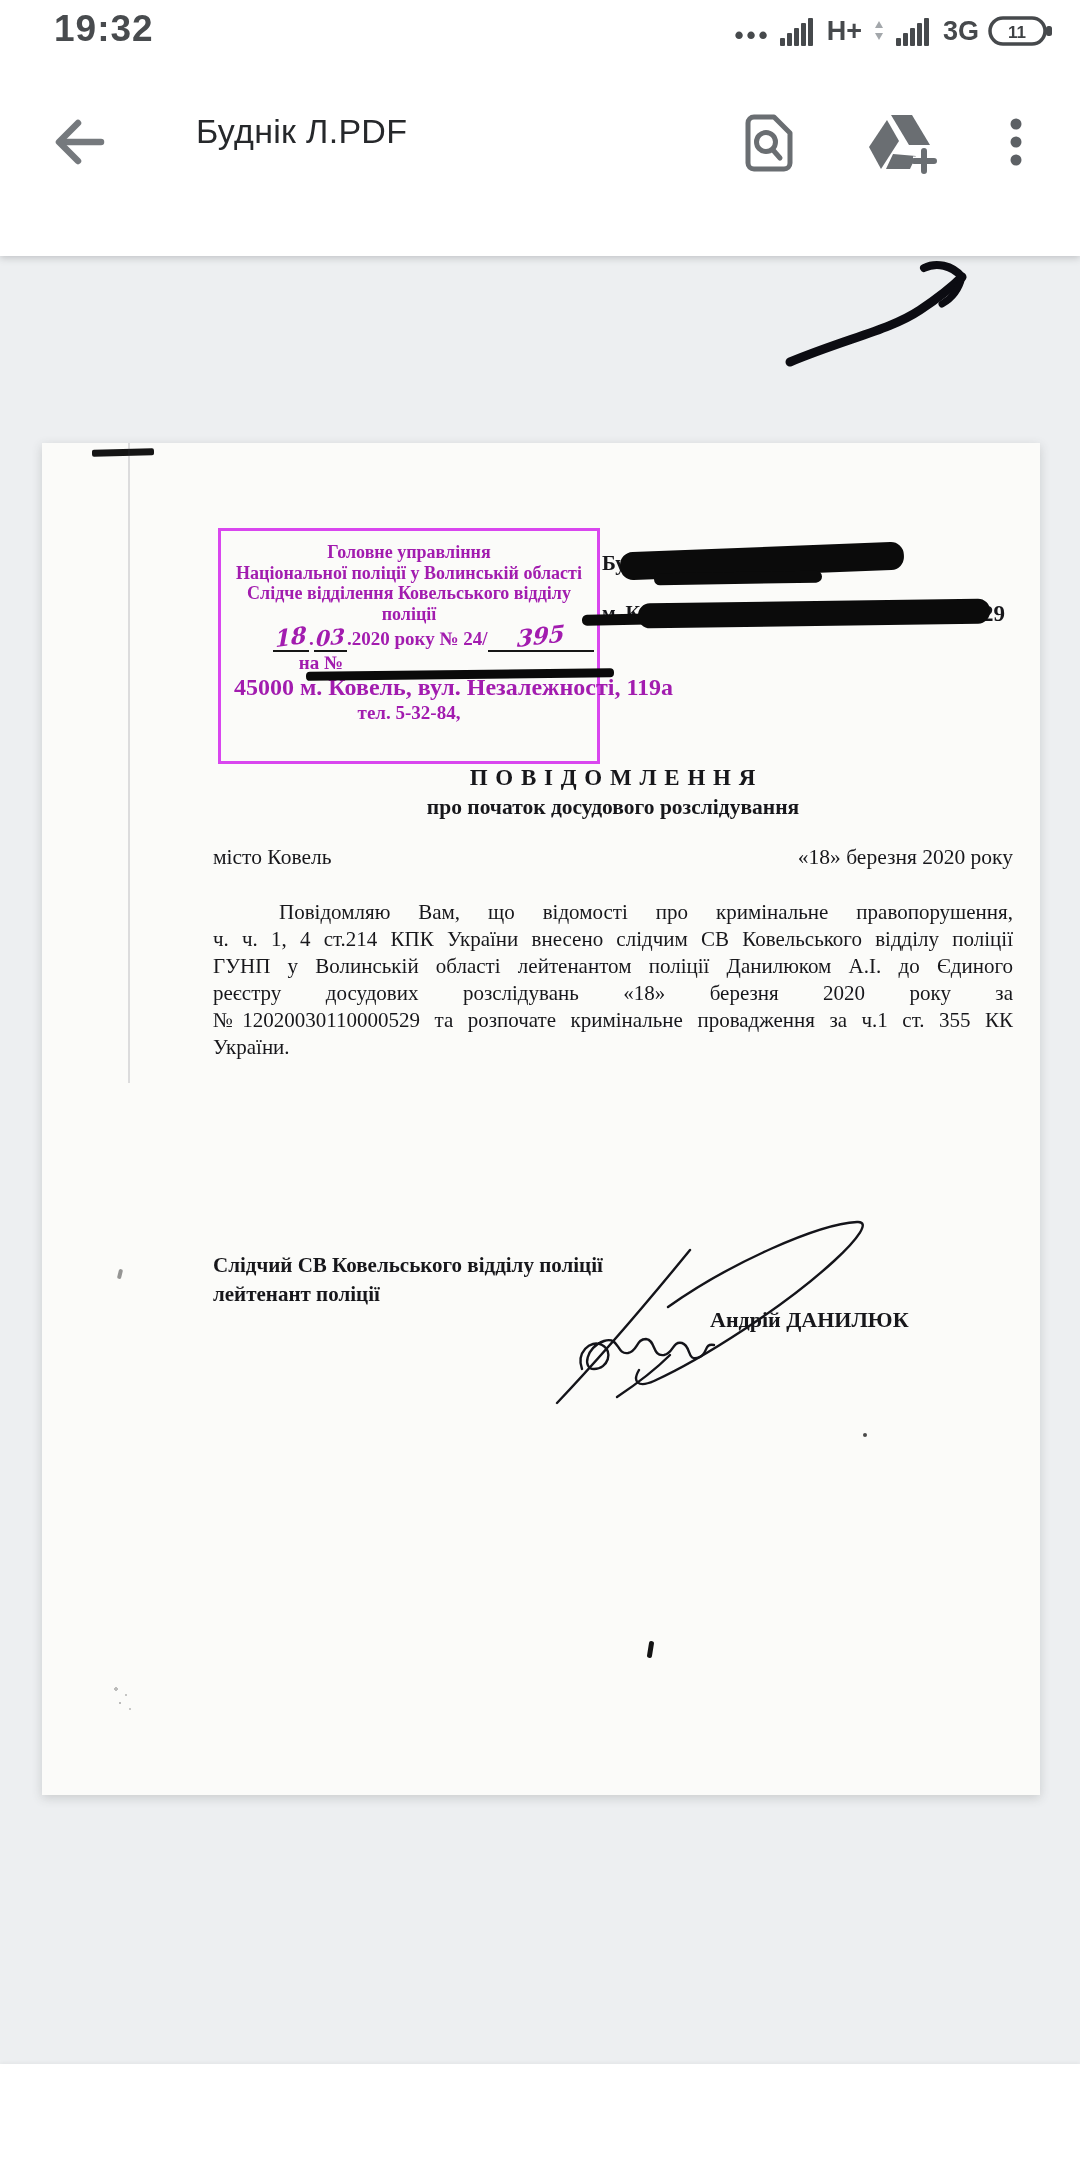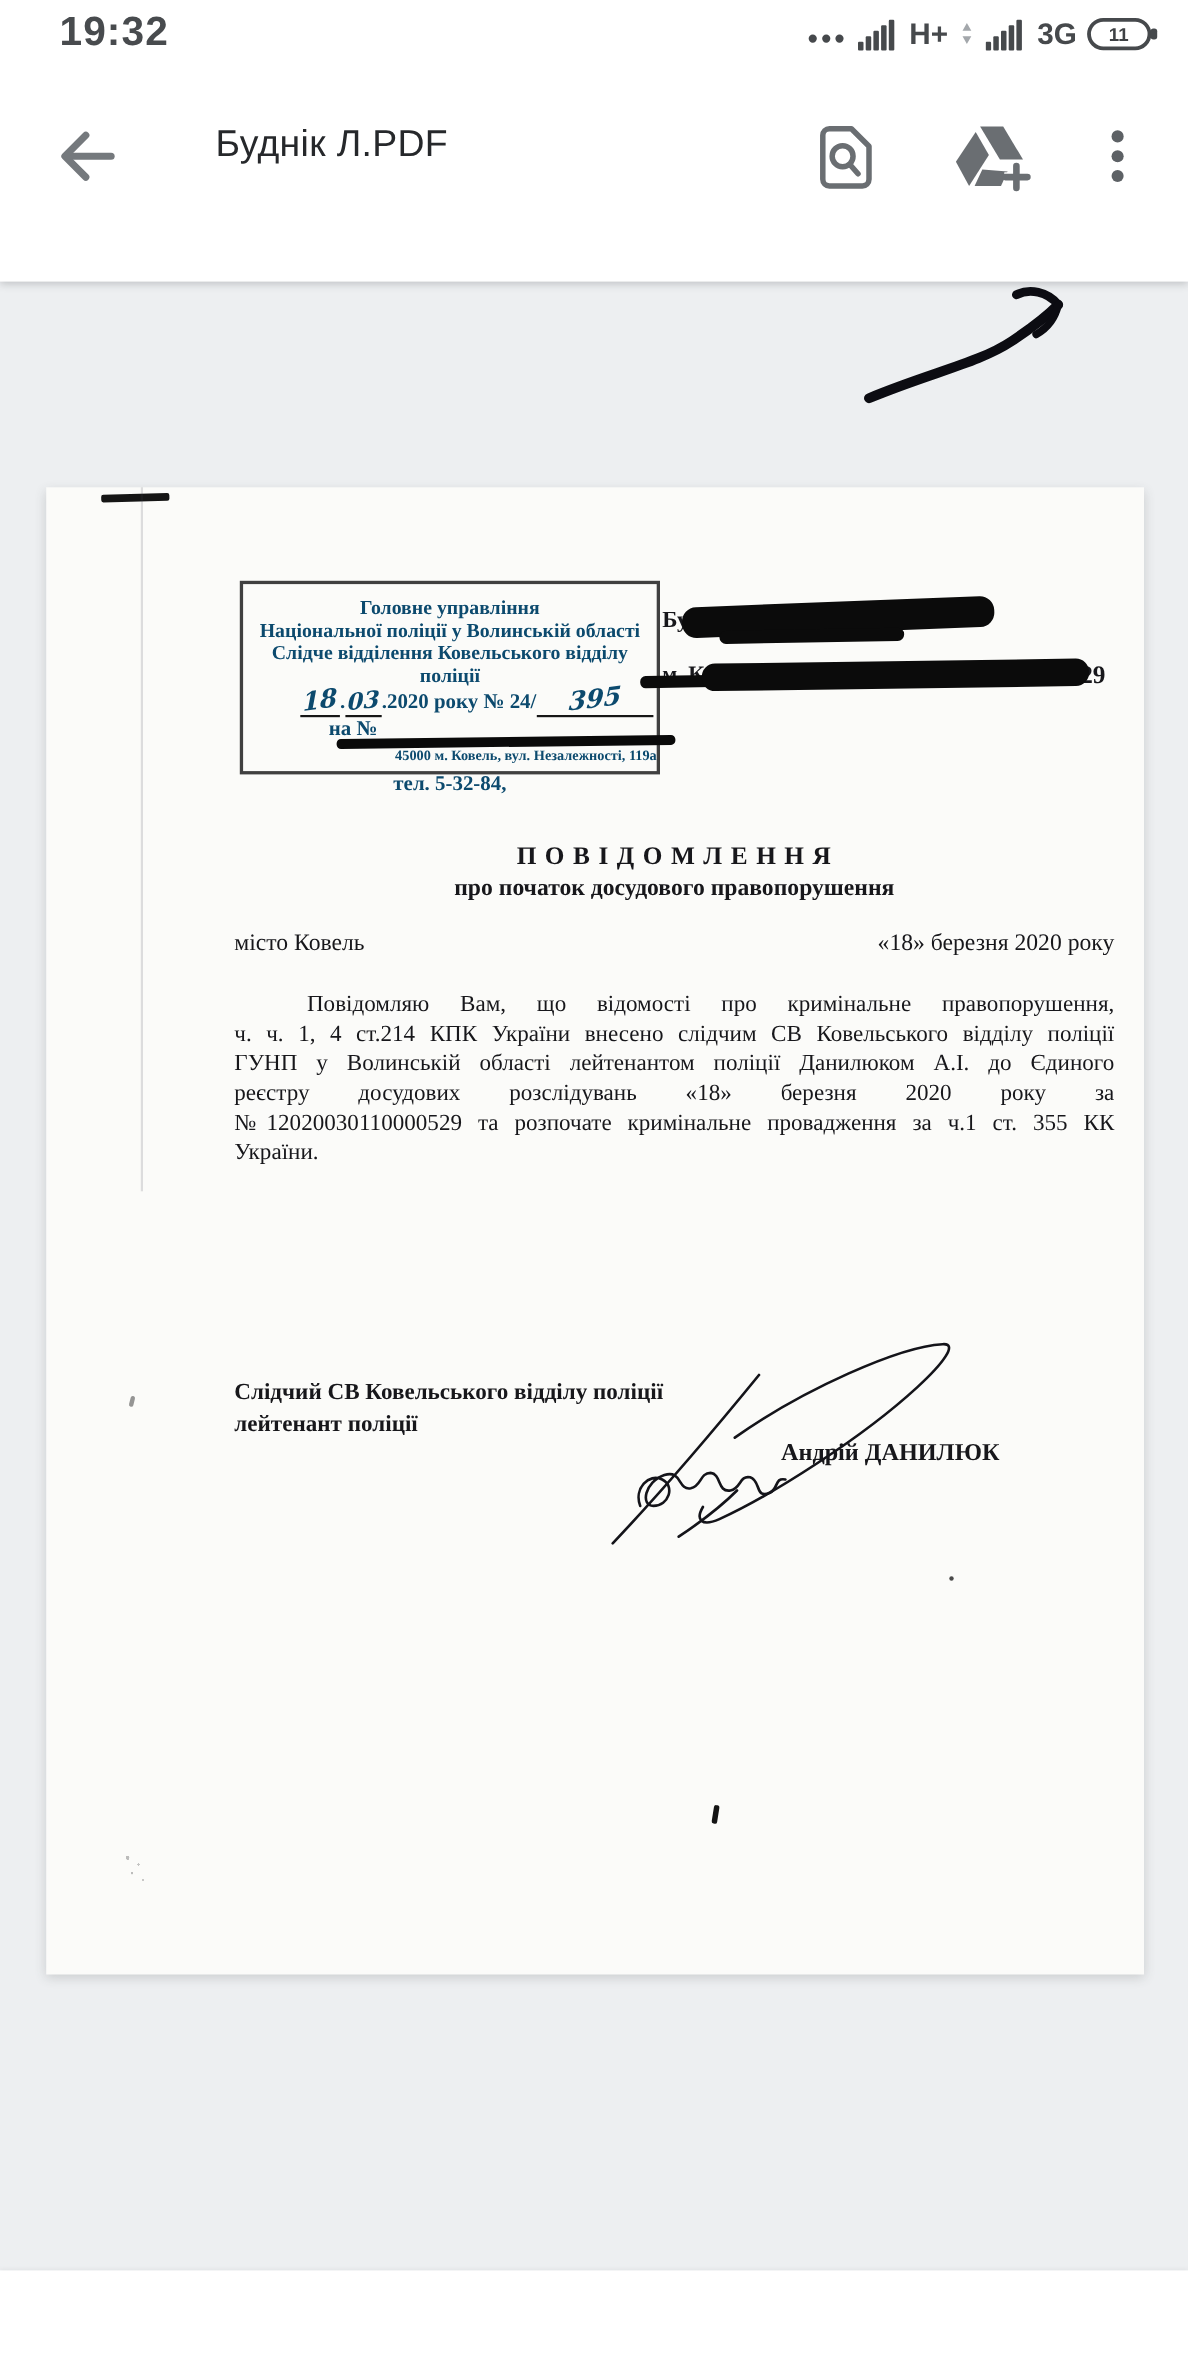--- a/index.html
+++ b/index.html
@@ -36,34 +36,34 @@
   
   .page {
     position:absolute; left:42px; top:443px; width:998px; height:1352px;
     background:#fbfbf9; box-shadow:0 3px 10px rgba(60,64,67,.20); z-index:2;
     font-family:"Liberation Serif","DejaVu Serif",serif; color:#17171b;
   }
   .corner-dash { left:50px; top:6px; width:62px; height:7px; background:#151515; transform:rotate(-1.5deg); border-radius:2px; }
   .scan-line { left:86px; top:0; width:2px; height:640px; background:rgba(60,60,75,.16); }
 
   .header-box {
-    left:176px; top:85px; width:382px; height:176px;
-    border:3px solid #404040; text-align:center;
-    font-weight:700; font-size:18px; line-height:20.5px; padding-top:11px; color:#0c4a6e;
+    left:176px; top:85px; width:382px; height:236px;
+    border:3px solid #d946ef; text-align:center;
+    font-weight:700; font-size:18px; line-height:20.5px; padding-top:11px; color:#a21caf;
   }
   .hb-dateline { text-align:left; padding-left:52px; margin-top:3px; font-size:19px; height:26px; white-space:nowrap; }
   .hw { font-family:"DejaVu Serif",serif; font-style:italic; font-weight:700; display:inline-block; }
   .hw-day  { font-size:23px; transform:rotate(-8deg) skewX(-8deg); }
   .hw-mon  { font-size:21px; transform:rotate(-6deg) skewX(-8deg); }
   .u-day { display:inline-block; border-bottom:2px solid #161616; padding:0 2px; }
   .u-num { display:inline-block; border-bottom:2px solid #161616; width:106px; text-align:center; vertical-align:bottom; }
   .hw-num { font-size:23px; transform:translateY(-1px) rotate(-7deg) skewX(-10deg); }
   .hb-refline { text-align:center; padding-left:36px; font-size:19px; height:24px; }
   .u-ref { display:inline-block; border-bottom:2px solid #161616; width:212px; vertical-align:bottom; }
-  .hb-addrline { text-align:right; padding-left:26px; font-size:13px; height:25px; white-space:nowrap; }
+  .hb-addrline { text-align:left; padding-left:13px; font-size:24px; height:25px; white-space:nowrap; }
   .hb-phone { font-size:19px; margin-top:1px; }
 
   .strike-bar { left:264px; top:227px; width:308px; height:9px; background:#0a0a0a; transform:rotate(-.7deg); border-radius:4px; z-index:3; }
 
   .recip { font-weight:700; white-space:nowrap; }
   .redact { background:#0b0b0b; z-index:3; }
 
   .doc-title { left:171px; top:322px; width:800px; text-align:center; font-weight:700; font-size:23px; letter-spacing:1px; }
   .doc-subtitle { left:171px; top:352px; width:800px; text-align:center; font-weight:700; font-size:21.5px; }
   .place-date { left:171px; top:402px; width:800px; display:flex; justify-content:space-between; font-size:21.5px; }
@@ -206,21 +206,21 @@
     <div class="abs recip" style="left:560px; top:108px; font-size:21px;">Буд</div>
     <div class="abs redact" style="left:578px; top:104px; width:284px; height:28px; border-radius:13px; transform:rotate(-2.2deg);"></div>
     <div class="abs redact" style="left:612px; top:129px; width:168px; height:12px; border-radius:6px; transform:rotate(-1deg);"></div>
 
     <div class="abs recip" style="left:560px; top:159px; font-size:20px;">м. К</div>
     <div class="abs redact" style="left:540px; top:171px; width:82px; height:11px; border-radius:5px; transform:rotate(-1deg);"></div>
     <div class="abs redact" style="left:596px; top:158px; width:352px; height:25px; border-radius:12px; transform:rotate(-.8deg);"></div>
     <div class="abs recip" style="left:940px; top:158px; font-size:23px;">29</div>
 
     <div class="abs doc-title">П О В І Д О М Л Е Н Н Я</div>
-    <div class="abs doc-subtitle">про початок досудового правопорушення</div>
+    <div class="abs doc-subtitle">про початок досудового розслідування</div>
 
     <div class="abs place-date">
       <span>місто Ковель</span>
       <span>«18» березня 2020 року</span>
     </div>
 
     <div class="abs body-text">
       <div class="jl first">Повідомляю Вам, що відомості про кримінальне правопорушення,</div>
       <div class="jl">ч. ч. 1, 4 ст.214 КПК України внесено слідчим СВ Ковельського відділу поліції</div>
       <div class="jl">ГУНП у Волинській області лейтенантом поліції Данилюком А.І. до Єдиного</div>

